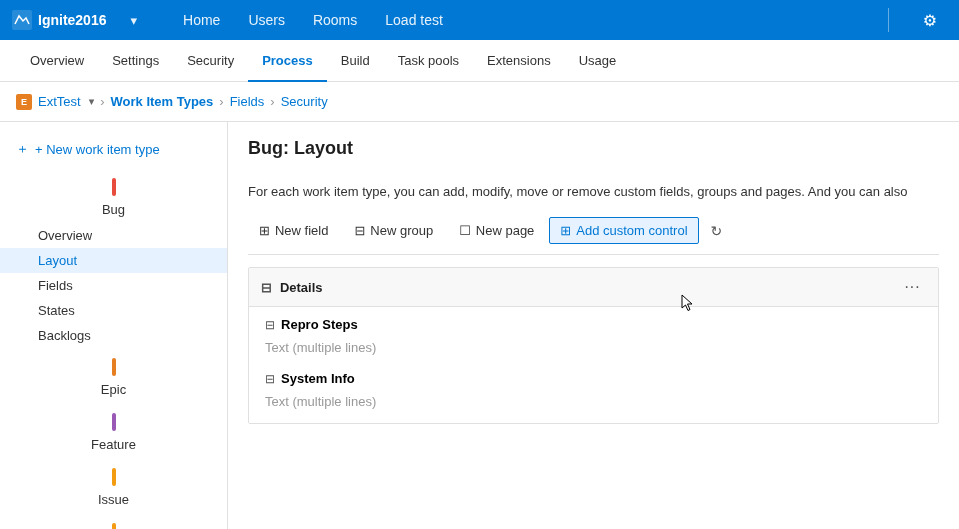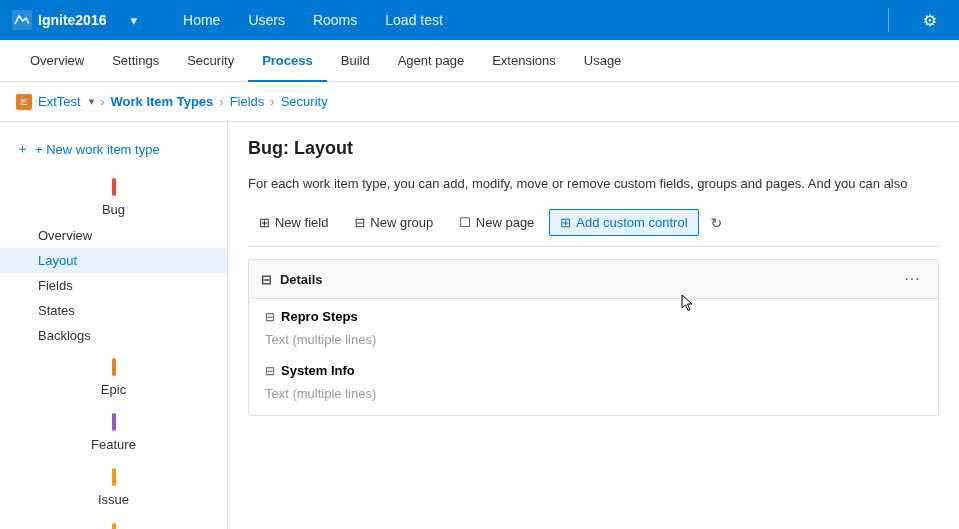--- a/index.html
+++ b/index.html
@@ -189,21 +189,21 @@
     .content-area {
       flex: 1;
       padding: 16px 20px;
       overflow-y: auto;
       background: #fff;
     }
     .content-title {
       font-size: 18px;
       font-weight: 600;
       color: #1e1e1e;
-      margin-bottom: 16px;
+      margin-bottom: 24px;
     }
     .content-description {
       font-size: 13px;
       color: #333;
       margin-bottom: 16px;
       line-height: 1.4;
     }
 
     
     .toolbar {
@@ -315,21 +315,21 @@
   <div class="top-nav-separator"></div>
   <div class="top-nav-gear">⚙</div>
 </div>
 
 <div class="second-nav">
   <div class="second-nav-item">Overview</div>
   <div class="second-nav-item">Settings</div>
   <div class="second-nav-item">Security</div>
   <div class="second-nav-item active">Process</div>
   <div class="second-nav-item">Build</div>
-  <div class="second-nav-item">Agent page</div>
+  <div class="second-nav-item">Task pools</div>
   <div class="second-nav-item">Extensions</div>
   <div class="second-nav-item">Usage</div>
 </div>
 
 <div class="breadcrumb-bar">
   <div class="breadcrumb-logo">
     <span>E</span>
   </div>
   <span class="breadcrumb-item">ExtTest</span>
   <span class="breadcrumb-dropdown">▾</span>

